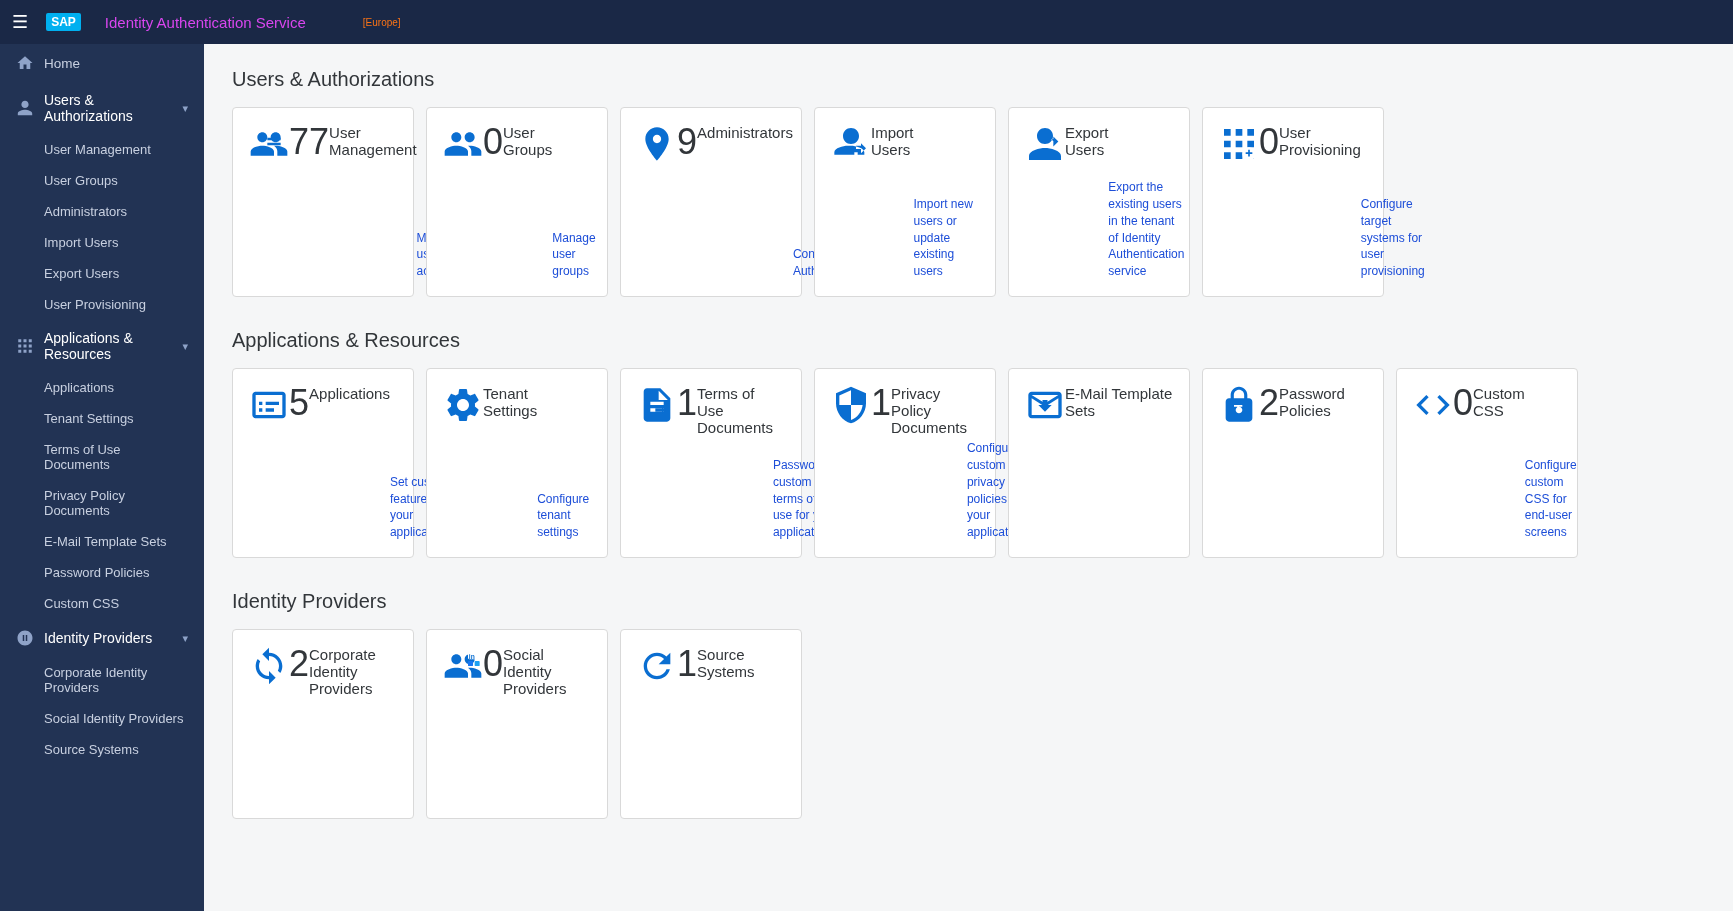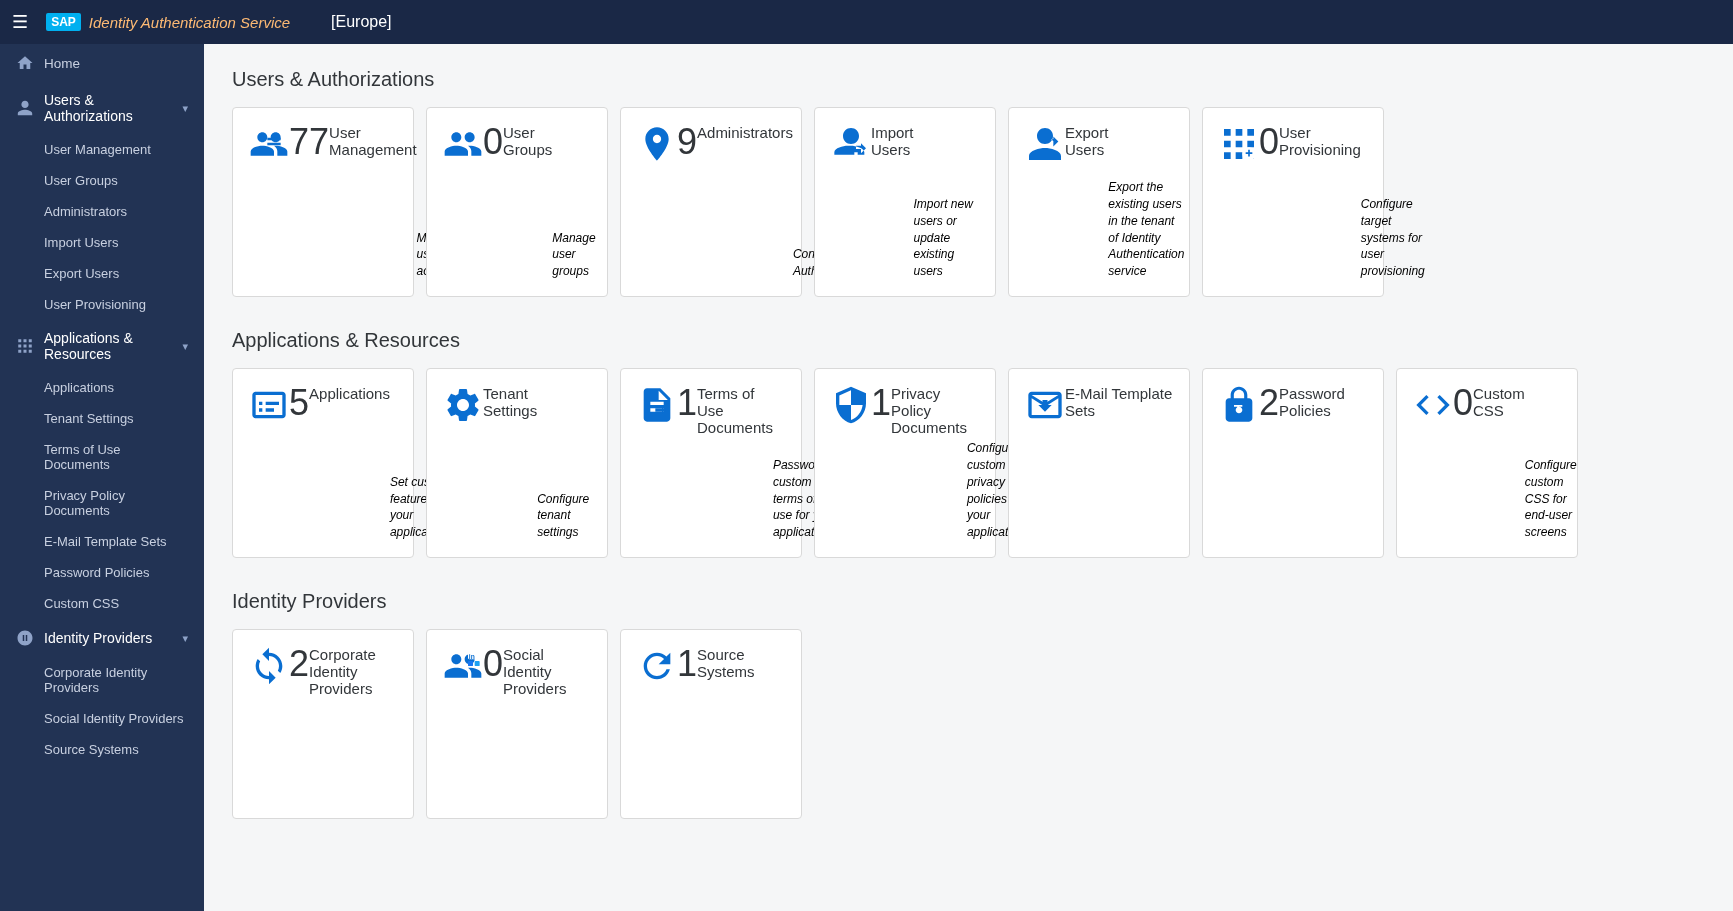--- a/index.html
+++ b/index.html
@@ -13,38 +13,37 @@
       display: flex;
       align-items: center;
       padding: 0 12px;
       gap: 10px;
       flex-shrink: 0;
       z-index: 100;
     }
     .topbar-logo {
       display: flex;
       align-items: center;
-      gap: 8px;
+      gap: 24px;
     }
     .sap-logo {
       background: #00b0f0;
       color: white;
       font-weight: bold;
       font-size: 12px;
       padding: 2px 5px;
       border-radius: 2px;
     }
     .topbar-title {
-      color: #fdba74;
+      color: #d946ef;
       font-size: 15px;
-      font-style: italic;
     }
     .topbar-region {
-      color: #ffffff;
-      font-size: 16px;
+      color: #f97316;
+      font-size: 10px;
       padding-left: 33px;
     }
     .topbar-menu-icon {
       cursor: pointer;
       font-size: 18px;
       color: white;
       margin-right: 8px;
     }
 
     
@@ -152,24 +151,23 @@
       line-height: 1;
     }
     .card-title {
       font-size: 15px;
       font-weight: 400;
       color: #32363a;
       margin-bottom: 4px;
     }
     .card-desc {
       font-size: 12px;
-      color: #000000;
+      color: #1d4ed8;
       margin-top: auto;
       line-height: 1.4;
-      font-style: italic;
     }
 
     
     svg { fill: currentColor; }
   </style>
 </head>
 <body>
 
 <div class="topbar">
   <span class="topbar-menu-icon">☰</span>

